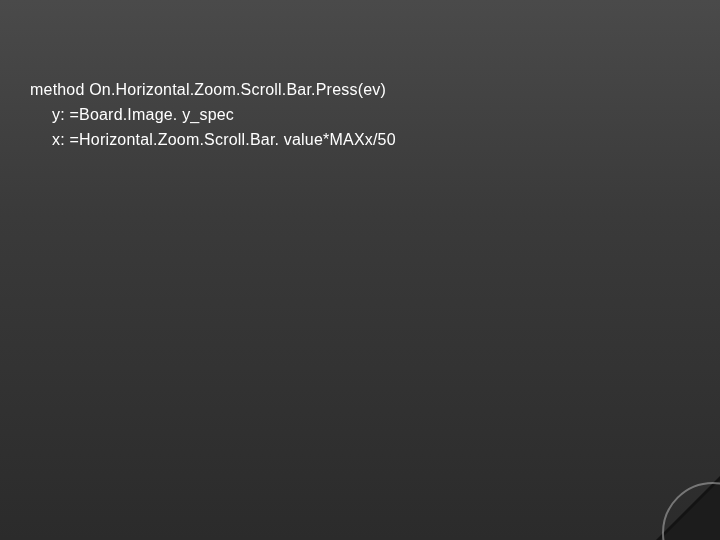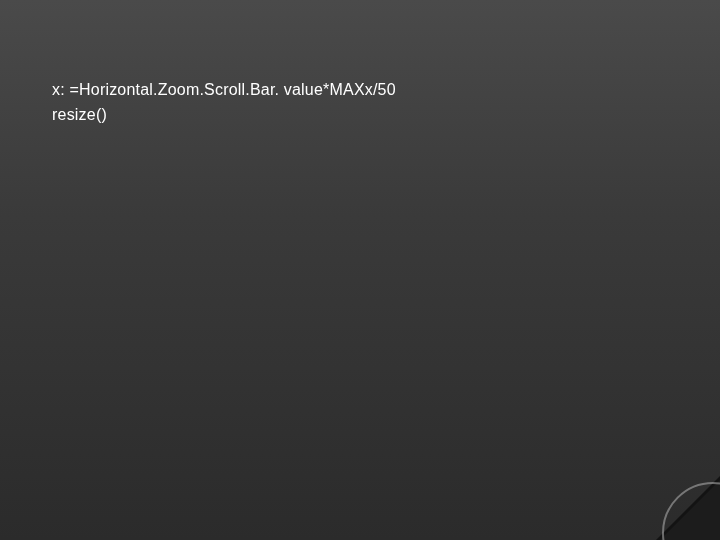--- a/index.html
+++ b/index.html
@@ -61,20 +61,21 @@
     border: 2px solid rgba(180,180,180,0.55);
     border-radius: 50%;
     pointer-events: none;
   }
 </style>
 </head>
 <body>
 
 <div class="slide">
   <div class="content">
+    <div class="line">method On.Horizontal.Zoom.Scroll.Bar.Press(ev)</div>
+    <div class="line indent">y: =Board.Image. y_spec</div>
     <div class="line indent">x: =Horizontal.Zoom.Scroll.Bar. value*MAXx/50</div>
-    <div class="line indent">resize()</div>
   </div>
 
   <div class="corner"></div>
   <div class="corner-inner"></div>
   <div class="arc"></div>
 </div>
 
 </body></html>

